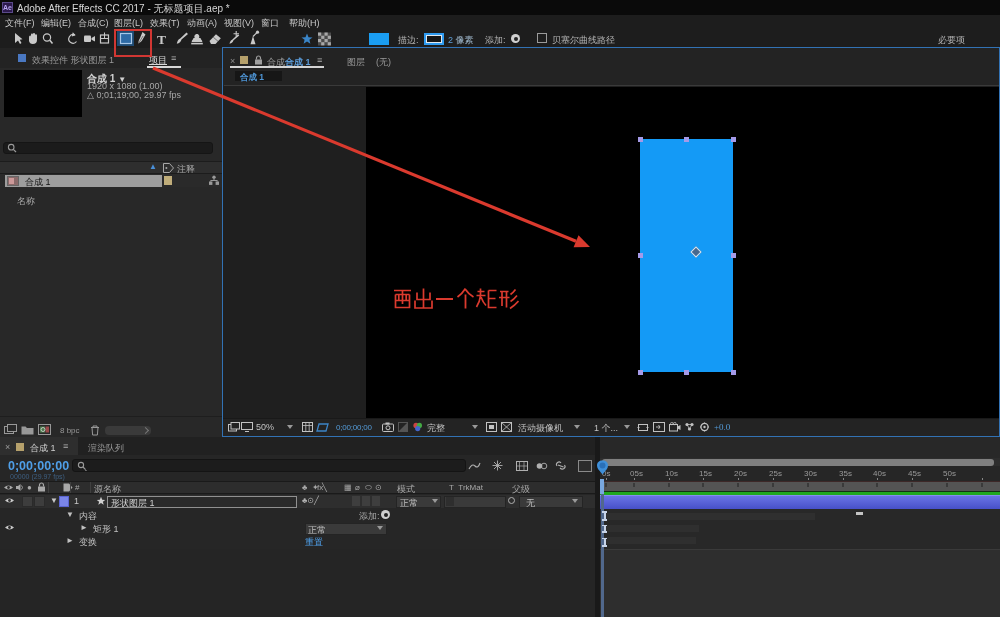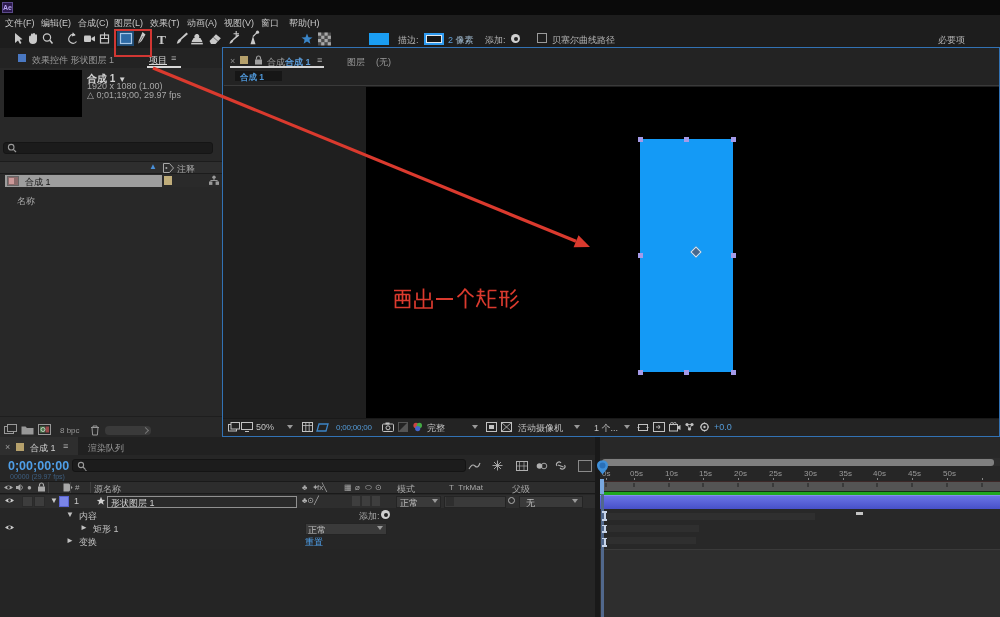--- a/index.html
+++ b/index.html
@@ -9,20 +9,21 @@
 .t { position:absolute; white-space:nowrap; }
 .caret { position:absolute; width:0; height:0; border-left:3px solid transparent; border-right:3px solid transparent; border-top:4px solid #999; }
 
 </style>
 </head>
 <body>
 <div id="root">
 
 <div class="abs" style="left:0;top:0;width:1000px;height:15px;background:#0a0a0a;"></div>
 <div class="abs" style="left:2px;top:2px;width:11px;height:11px;background:#2d1a4e;border:1px solid #5a4a8a;color:#b8a6f0;font-size:7px;font-weight:bold;text-align:center;line-height:9px;">Ae</div>
+<div class="t" style="left:17px;top:2px;font-size:10px;color:#d6d6d6;">Adobe After Effects CC 2017 - 无标题项目.aep *</div>
 
 <div class="abs" style="left:0;top:15px;width:1000px;height:15px;background:#1d1d1d;"></div>
 <div id="menubar" style="position:absolute;top:17px;font-size:9px;color:#c8c8c8;">
 <span class="t" style="left:5px;">文件(F)</span>
 <span class="t" style="left:41px;">编辑(E)</span>
 <span class="t" style="left:78px;">合成(C)</span>
 <span class="t" style="left:114px;">图层(L)</span>
 <span class="t" style="left:150px;">效果(T)</span>
 <span class="t" style="left:187px;">动画(A)</span>
 <span class="t" style="left:224px;">视图(V)</span>
@@ -267,21 +268,21 @@
           <circle cx="3" cy="2.5" r="1.6" fill="#c2c2c2"></circle>
           <circle cx="8" cy="2.5" r="1.6" fill="#c2c2c2"></circle>
           <circle cx="5.5" cy="7" r="1.6" fill="#c2c2c2"></circle>
           <path d="M3 2.5 L8 2.5 L5.5 7 Z" fill="none" stroke="#c2c2c2" stroke-width="0.8"></path>
         </svg>
     <svg class="abs" style="left:476px;top:4px;" width="11" height="10">
           <circle cx="5.5" cy="5" r="3.6" fill="none" stroke="#c2c2c2" stroke-width="1.2"></circle>
           <circle cx="5.5" cy="5" r="1.2" fill="#c2c2c2"></circle>
           <path d="M5.5 0.5 L5.5 2 M5.5 8 L5.5 9.5 M1 5 L2.5 5 M8.5 5 L10 5" stroke="#c2c2c2" stroke-width="1"></path>
         </svg>
-    <span class="t" style="left:491px;top:4px;color:#549bd8;">+0.0</span>
+    <span class="t" style="left:491px;top:4px;color:#549bd8;font-family:Liberation Serif, serif;">+0.0</span>
 </div>
 </div>
 
 <div class="abs" style="left:0;top:437px;width:1000px;height:180px;background:#262626;" id="timeline">
 
   <div class="abs" style="left:0;top:0;width:597px;height:18px;background:#212121;"></div>
   <div class="abs" style="left:0;top:0;width:78px;height:18px;background:#2e2e2e;"></div>
   <span class="t" style="left:5px;top:5px;font-size:9px;color:#9a9a9a;">×</span>
   <div class="abs" style="left:16px;top:6px;width:8px;height:8px;background:#b5a06b;"></div>
   <span class="t" style="left:30px;top:5px;font-size:9px;color:#cfcfcf;">合成 1</span>

